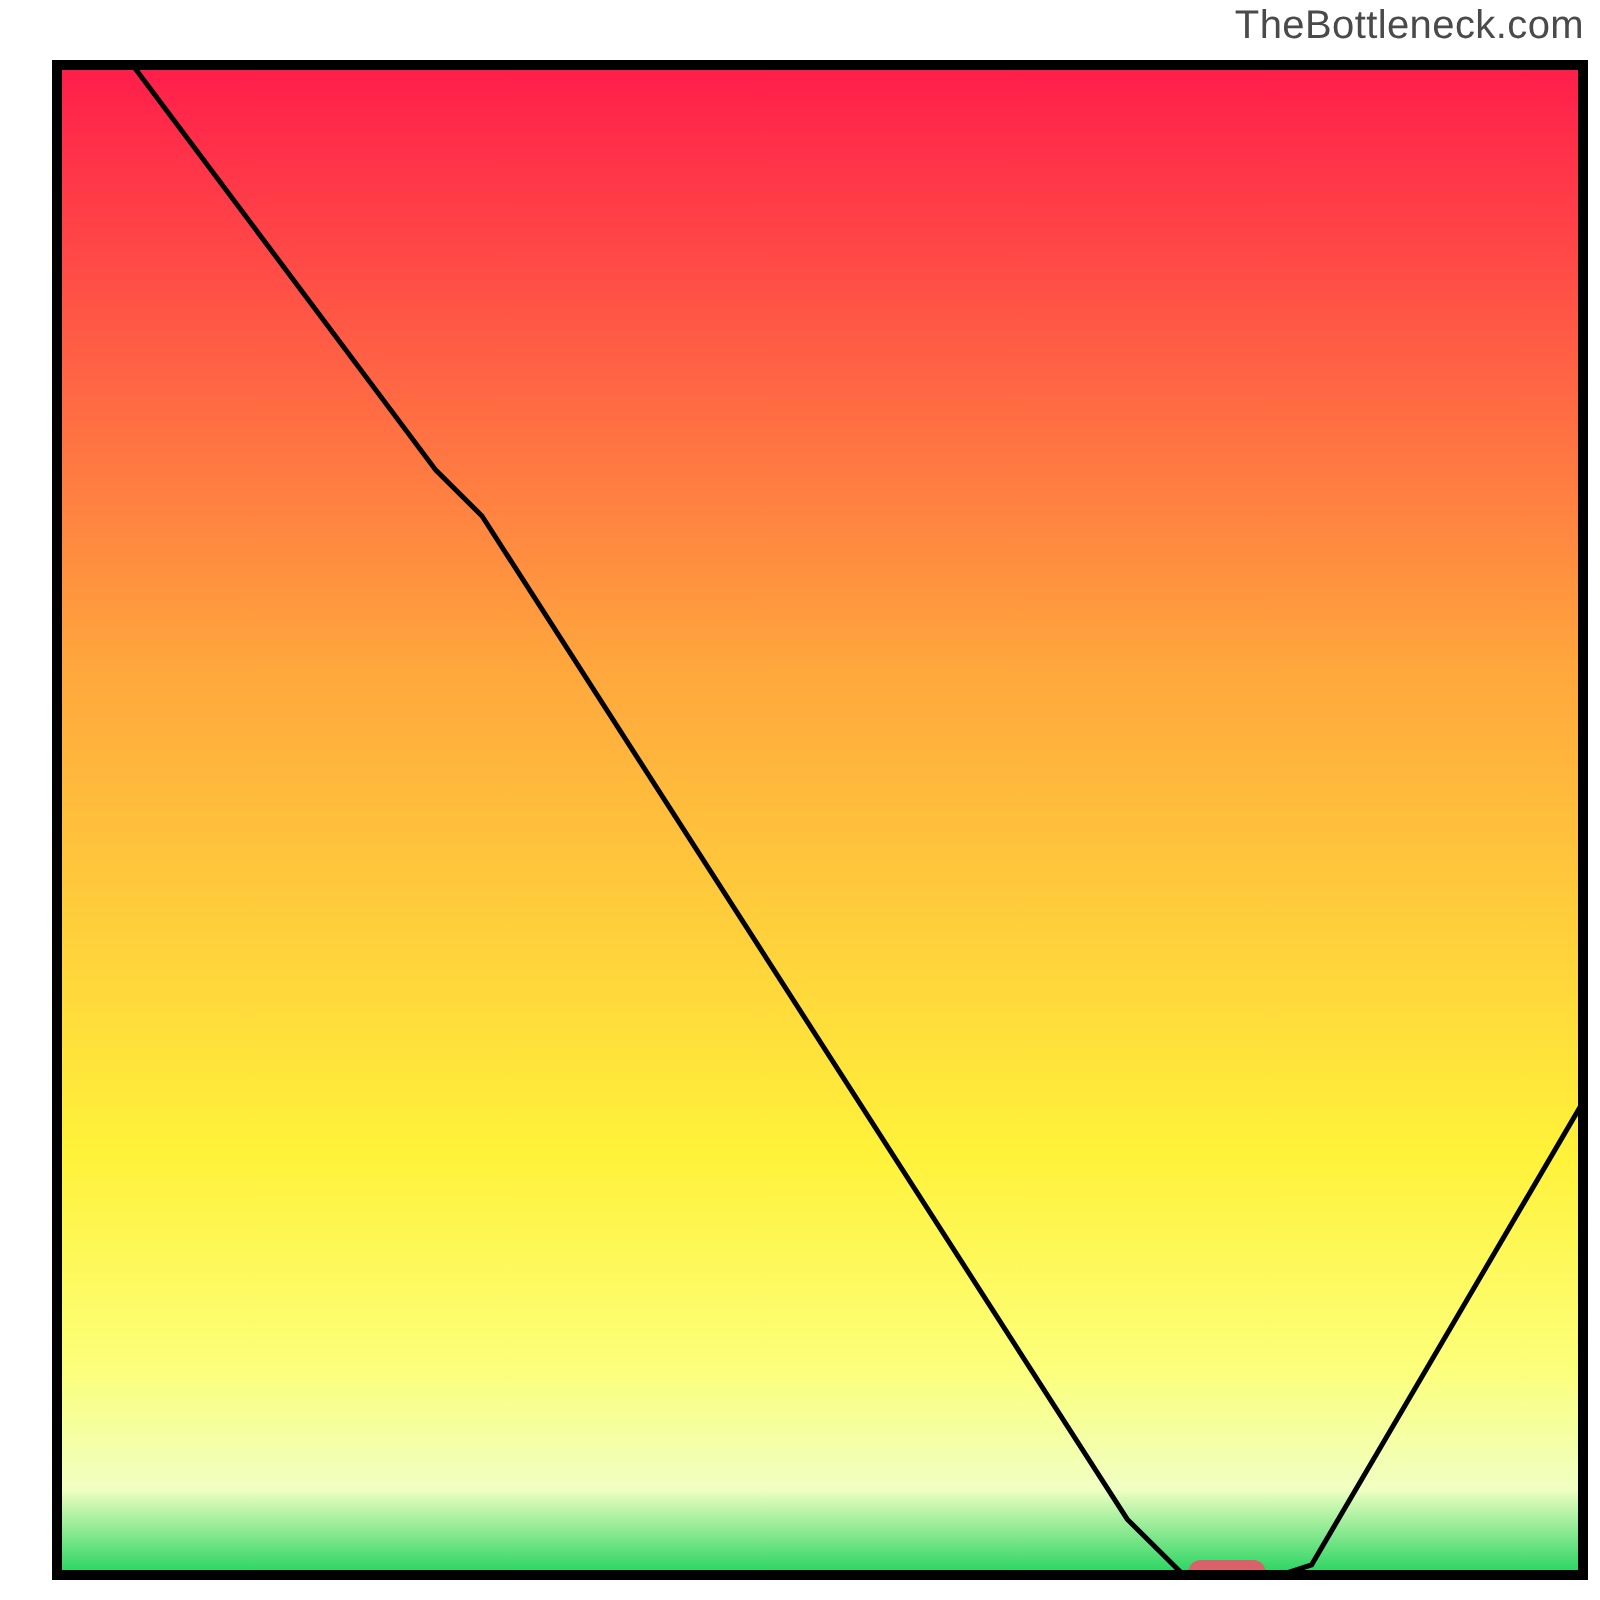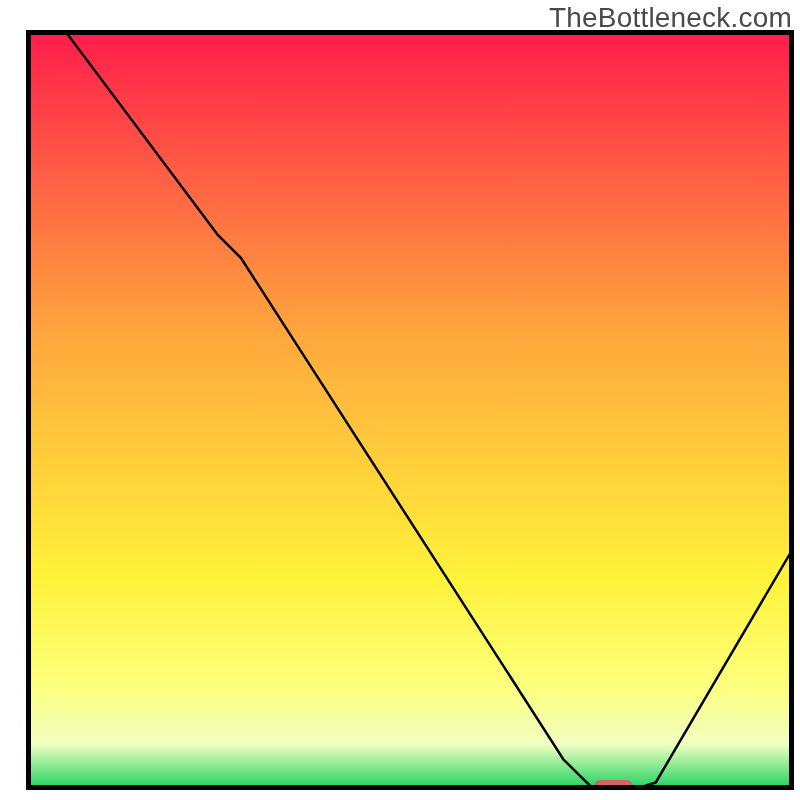--- a/index.html
+++ b/index.html
@@ -14,21 +14,21 @@
   .stage {
     position: relative;
     width: 800px;
     height: 800px;
   }
   .watermark {
     position: absolute;
     top: 2px;
     right: 8px;
     color: #4a4a4a;
-    font-size: 28px;
+    font-size: 20px;
     font-weight: 500;
     letter-spacing: 0.2px;
     z-index: 20;
     margin-left: 28px;
   }
   .border-top, .border-left, .border-right, .border-bottom {
     position: absolute;
     background: #000;
     z-index: 15;
   }

